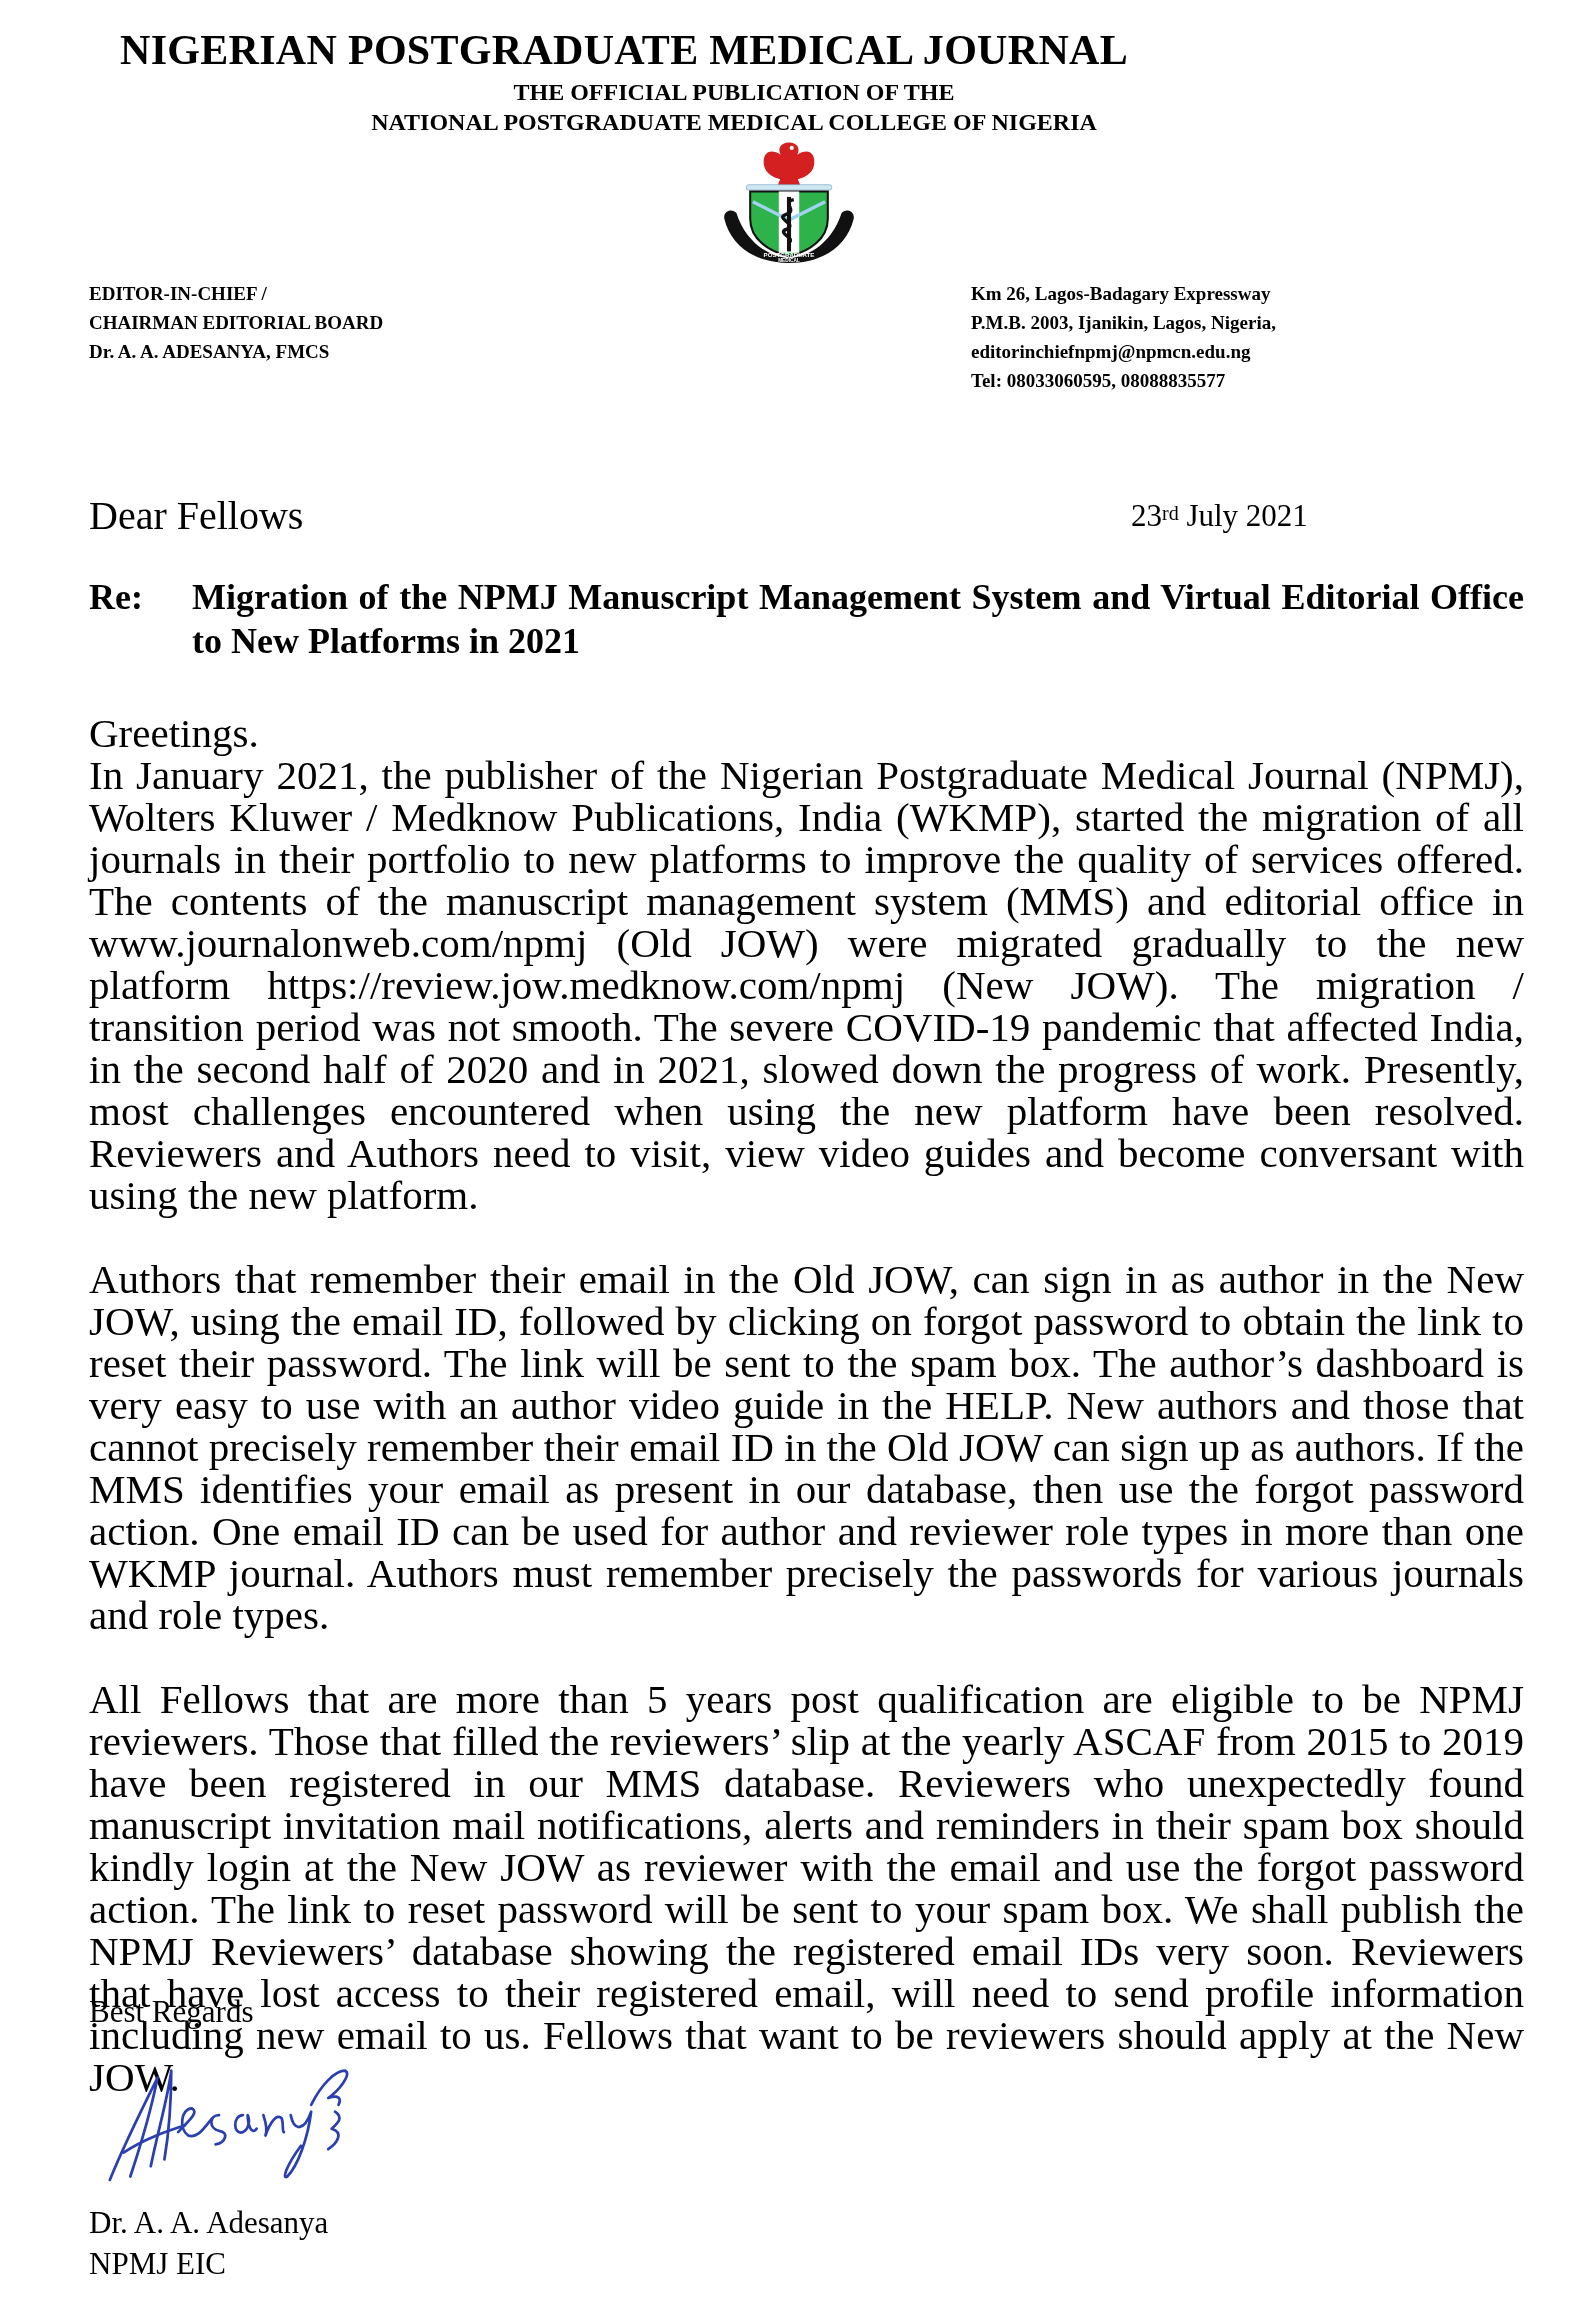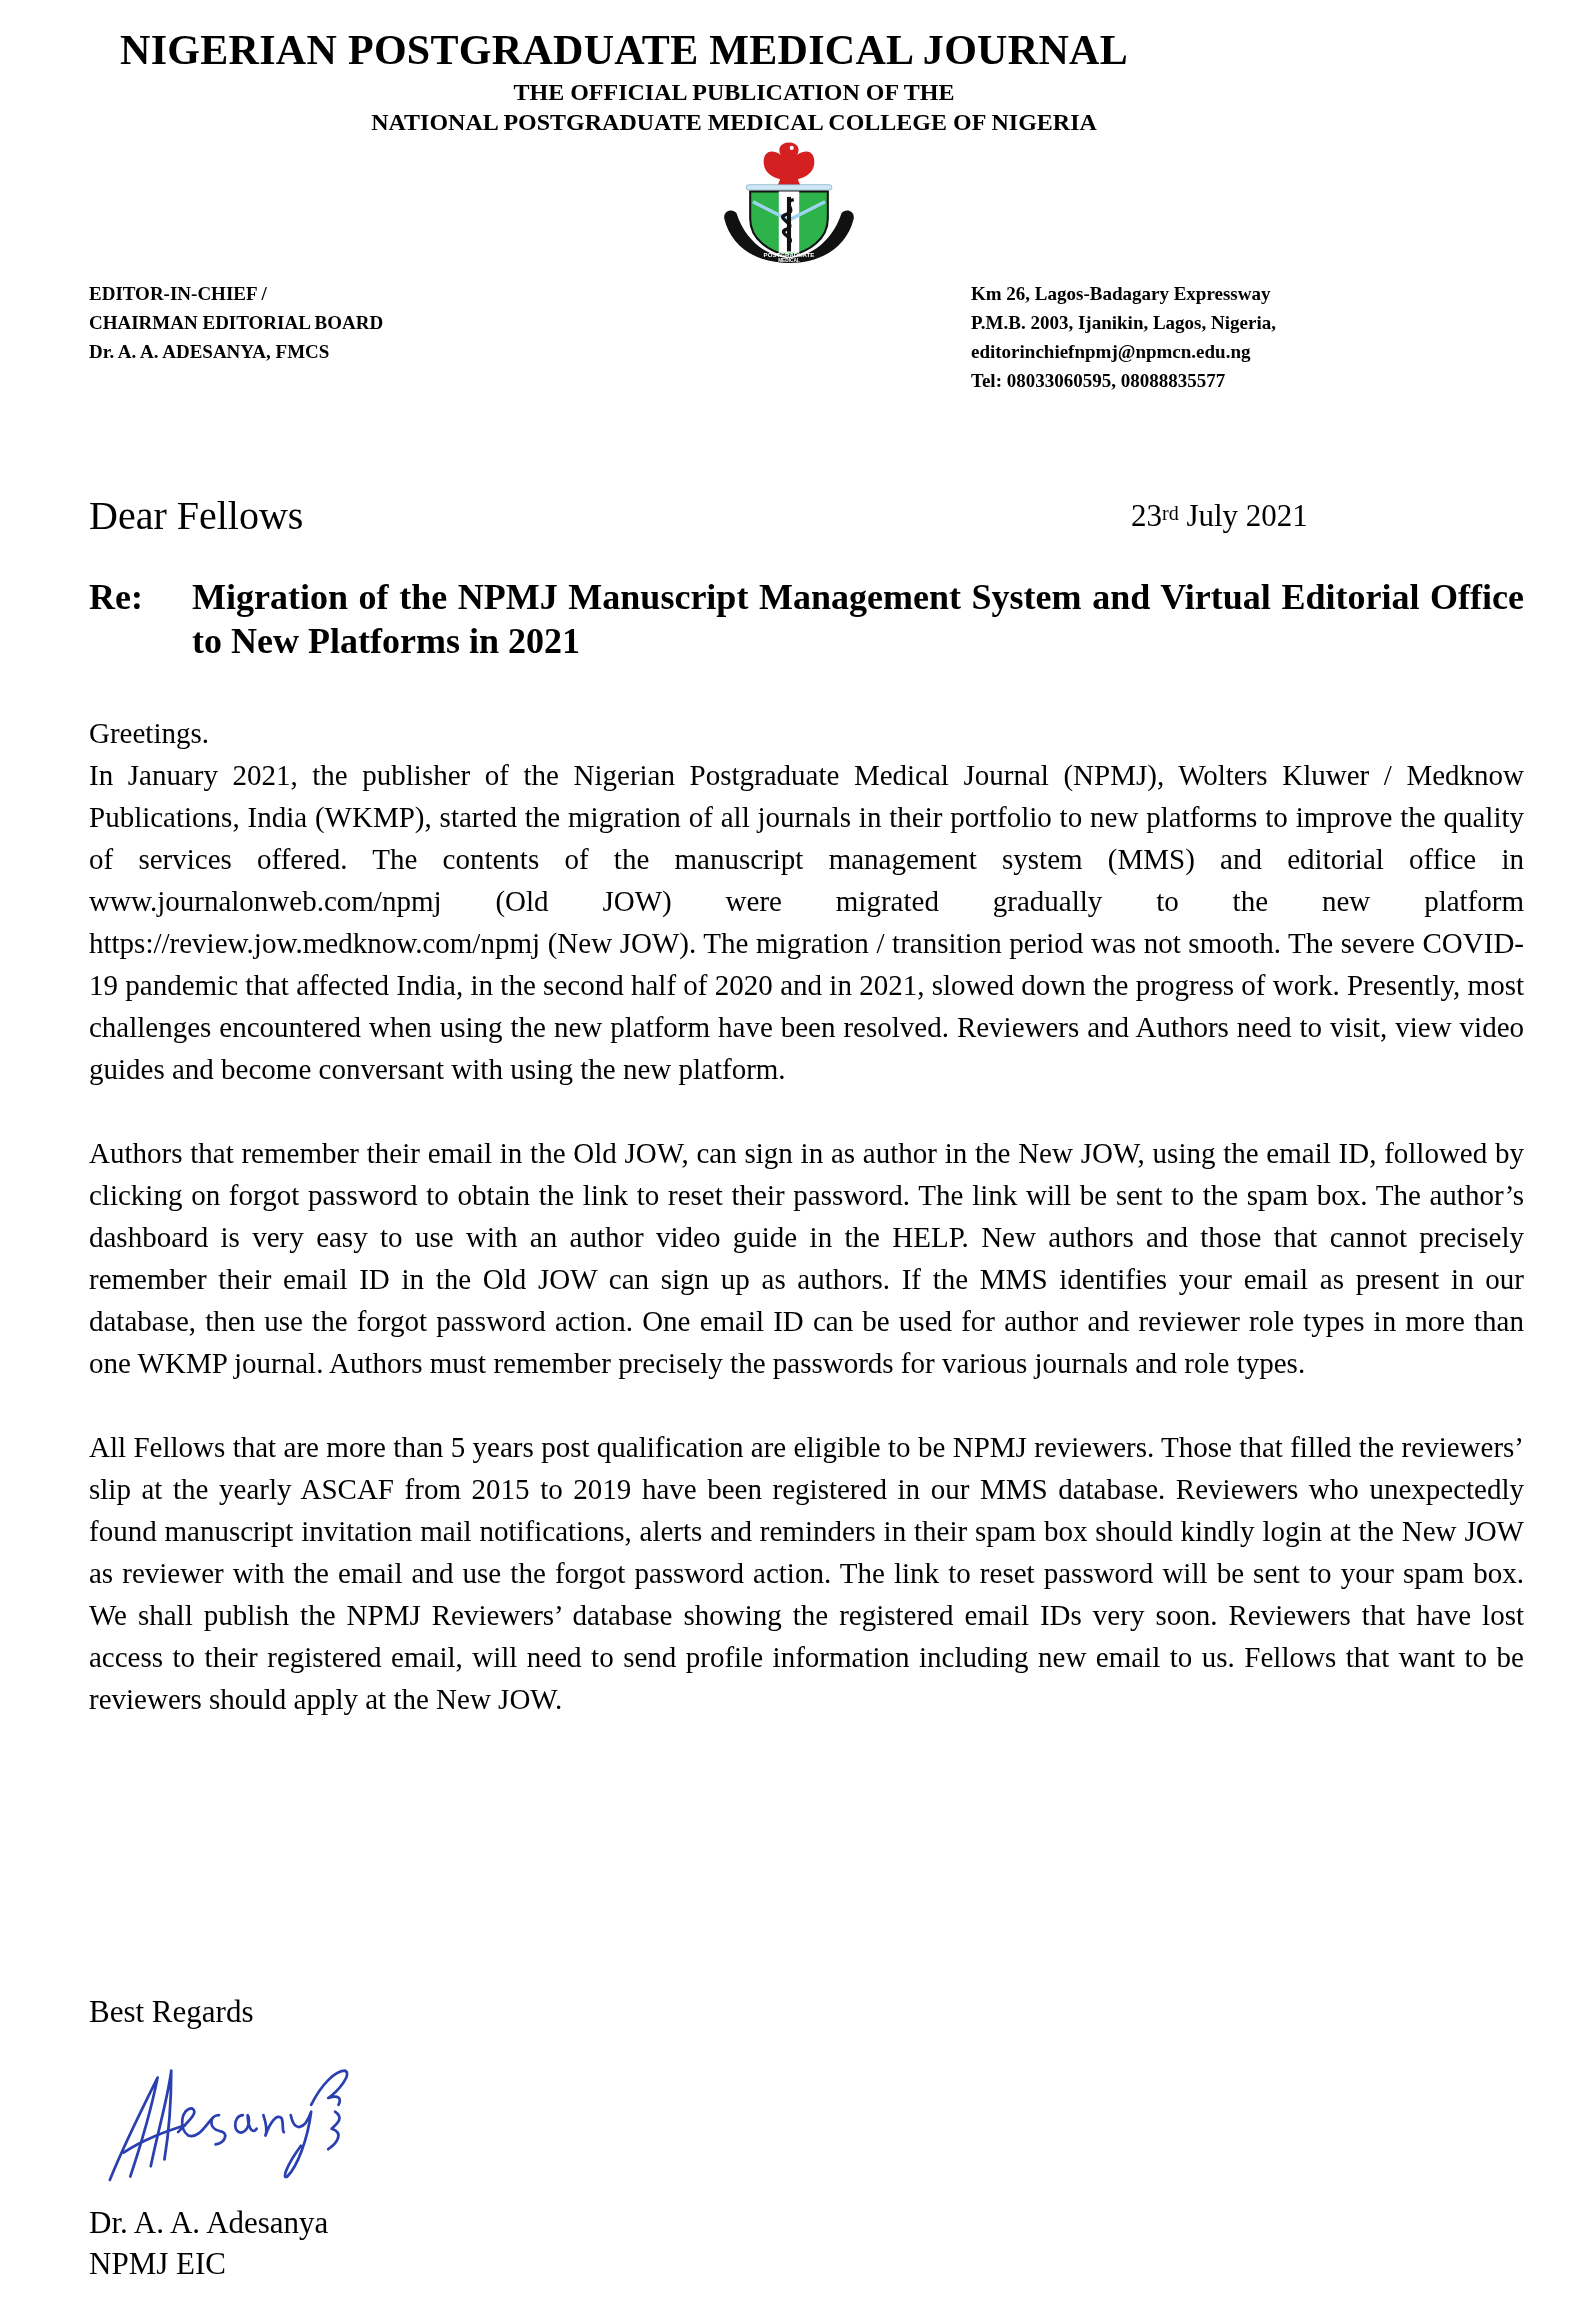--- a/index.html
+++ b/index.html
@@ -13,21 +13,21 @@
   .logo { left:690px; top:137px; width:198px; height:126px; }
   .hblock { font-weight:bold; font-size:19px; line-height:29px; }
   .left-block { left:89px; top:279px; }
   .right-block { left:971px; top:279px; }
   .salute { left:89px; top:497px; font-size:40px; line-height:38px; }
   .date { left:1131px; top:497px; font-size:31px; line-height:38px; }
   .date sup { font-size:20px; vertical-align:top; position:relative; top:-2.7px; }
   .subject { left:89px; top:575px; width:1435px; font-weight:bold; font-size:36px; line-height:44px; }
   .subject .re { position:absolute; left:0; top:0; }
   .subject .text { margin-left:103px; text-align:justify; text-align-last:left; }
-  .body { left:89px; top:712px; width:1435px; font-size:29px; line-height:42px; }
+  .body { left:89px; top:712px; width:1435px; font-size:41px; line-height:42px; }
   .body p { margin:0; text-align:justify; }
   .body p.gap { margin-top:42px; }
   .closing { left:89px; top:1993px; font-size:31px; line-height:38px; }
   .signature { left:103px; top:2050px; width:273px; height:137px; }
   .signame { left:89px; top:2202px; font-size:31px; line-height:41px; }
 </style>
 </head>
 <body>
 
 <div class="abs title">NIGERIAN POSTGRADUATE MEDICAL JOURNAL</div>

